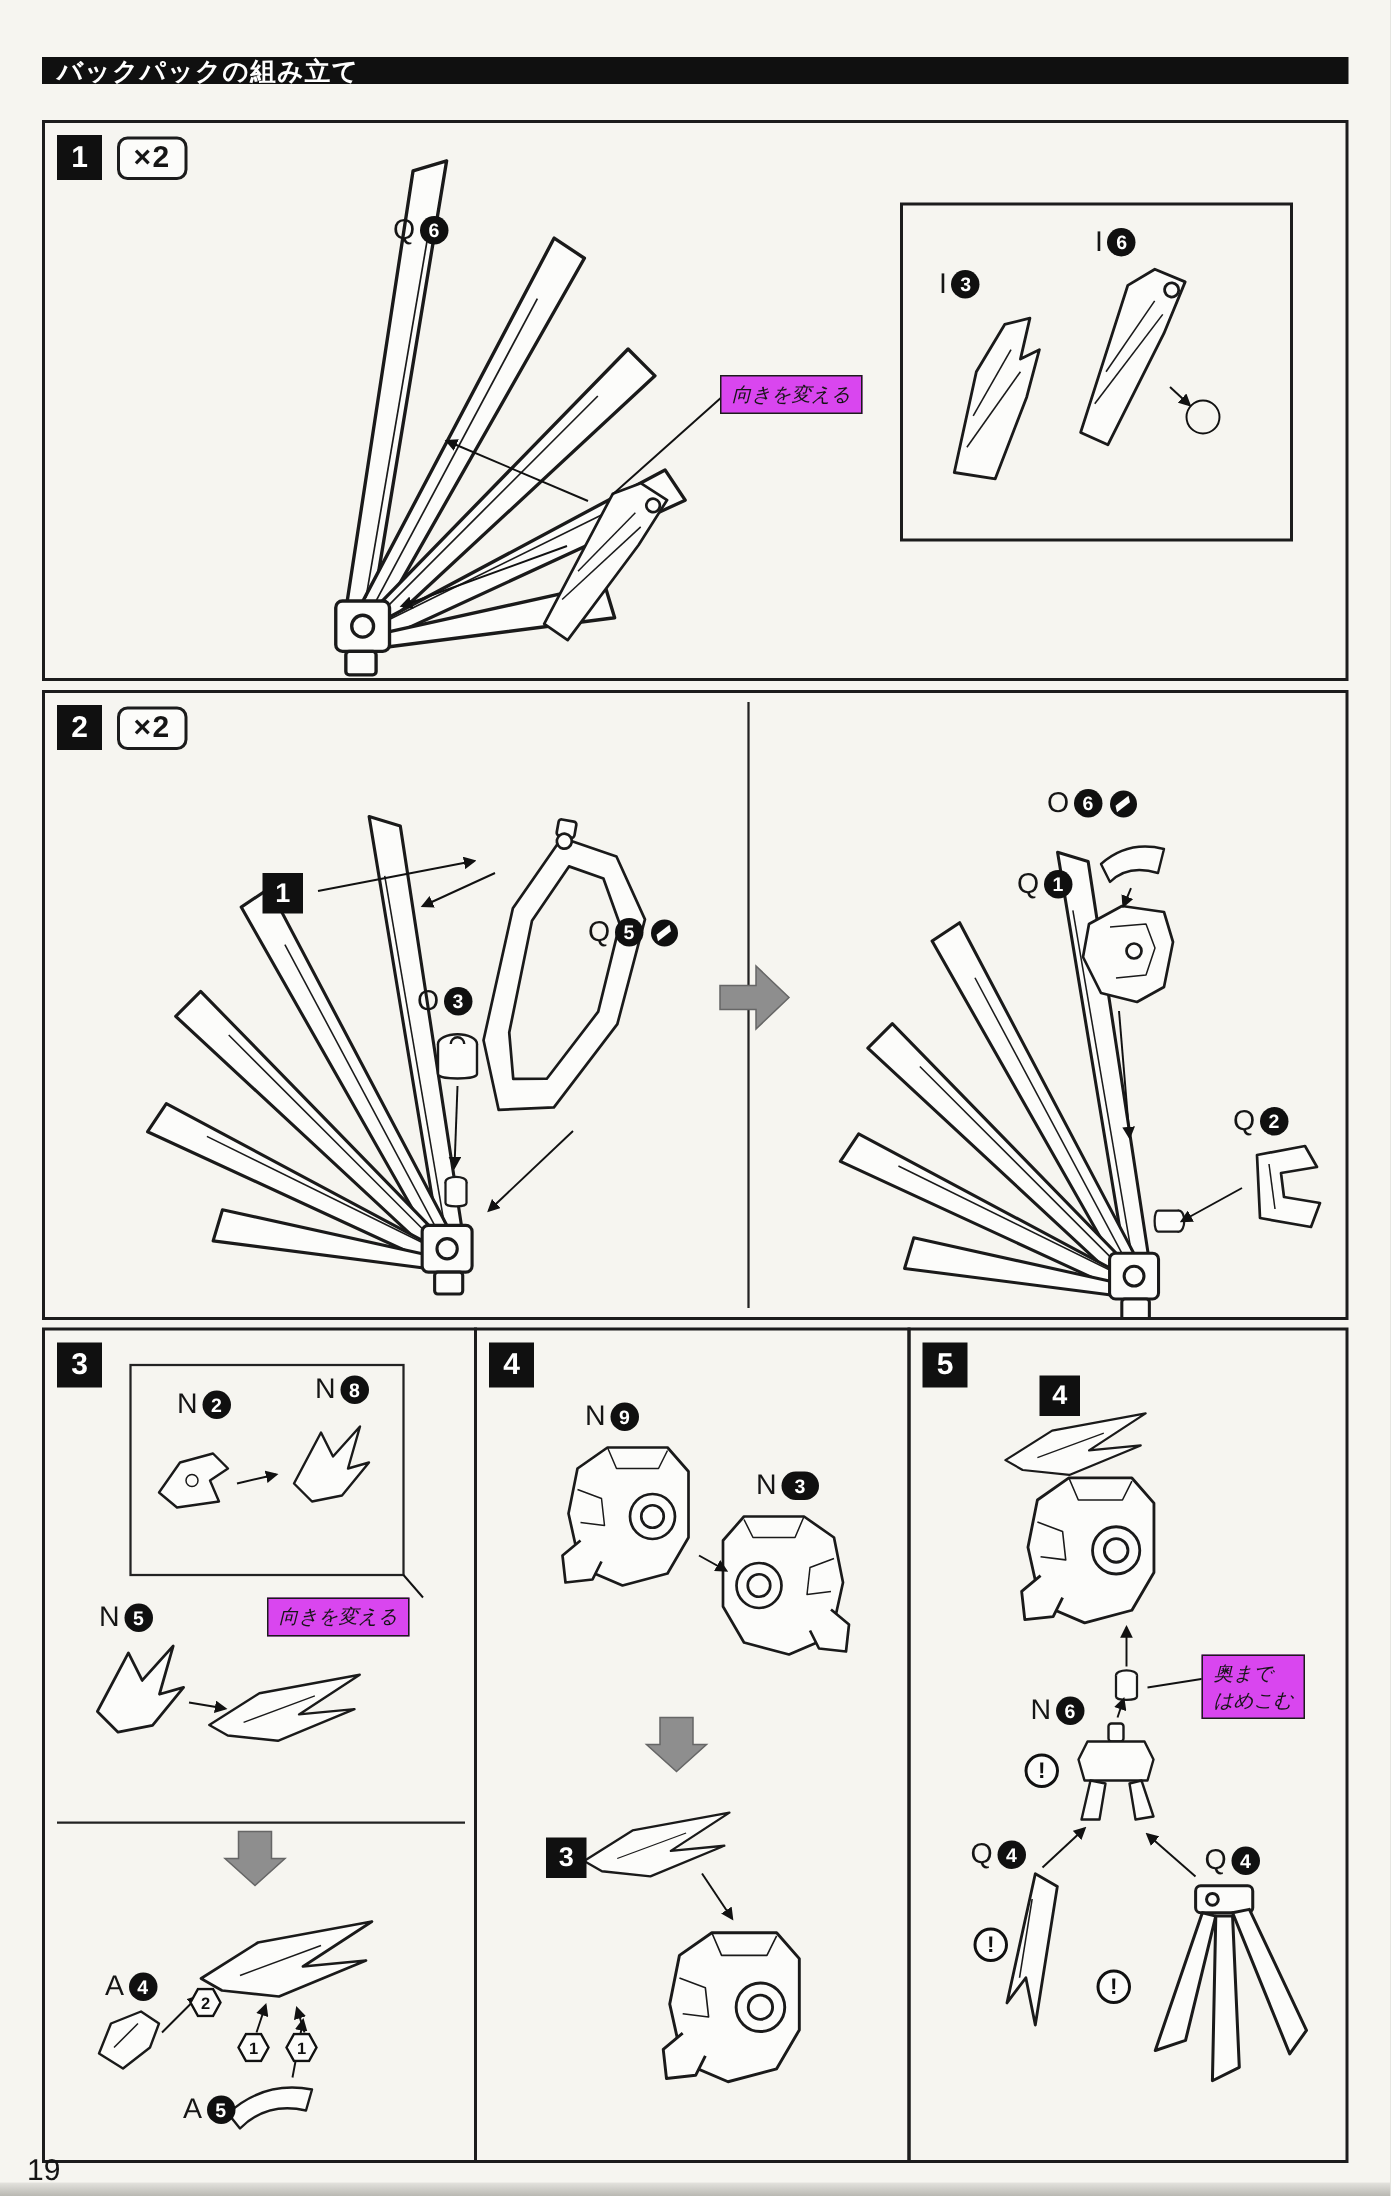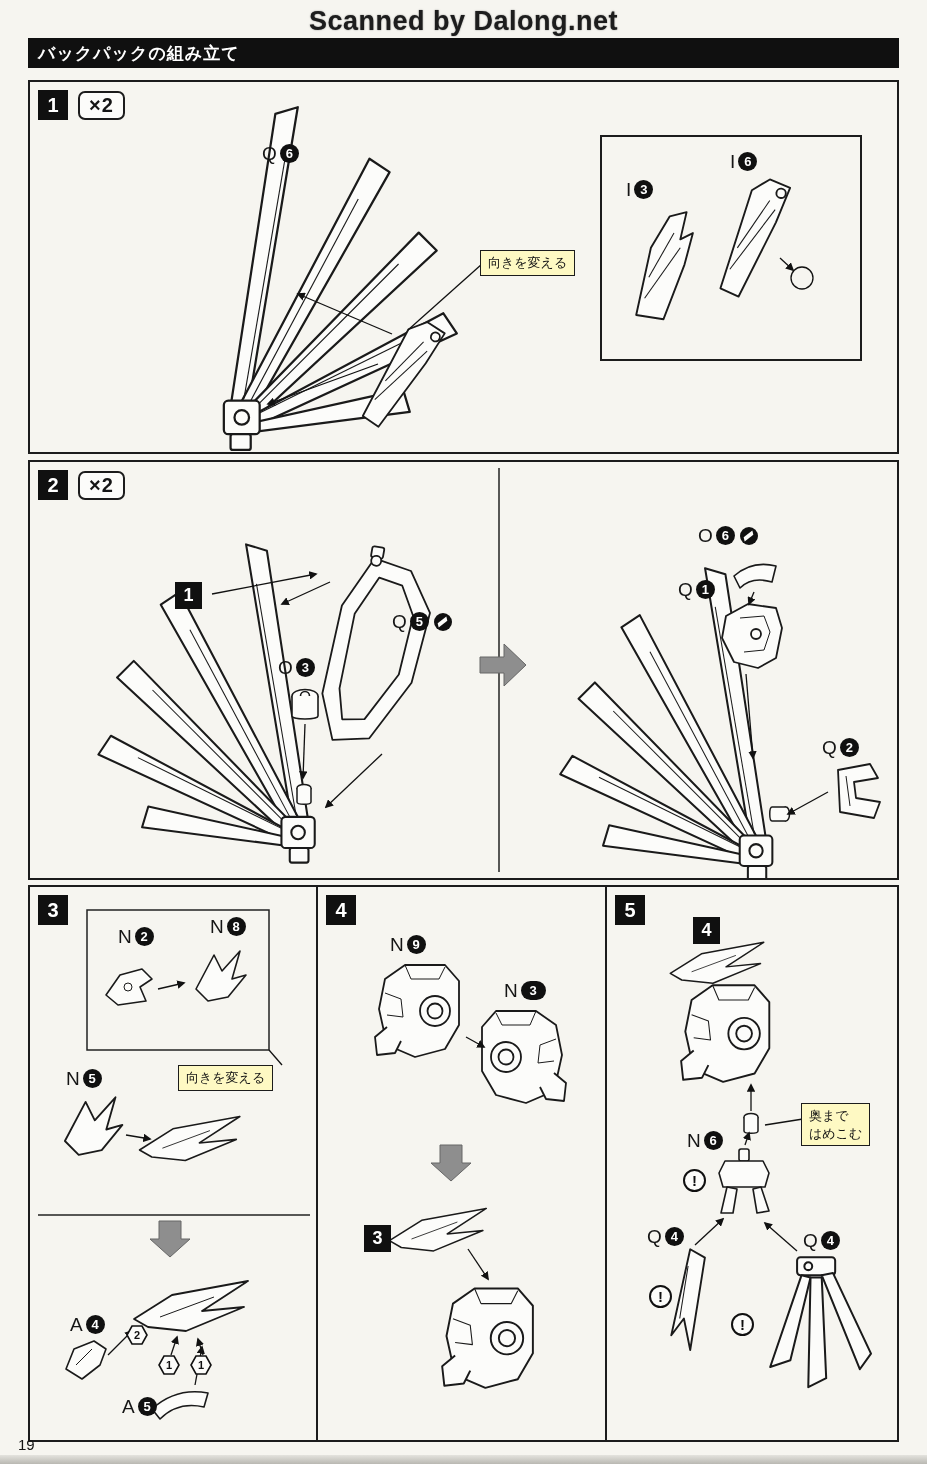--- a/index.html
+++ b/index.html
@@ -8,21 +8,21 @@
     position:relative; width:927px; height:1464px;
     background:#f6f5f0; overflow:hidden; color:#151515;
     font-family:"Liberation Sans","DejaVu Sans",sans-serif;
   }
   .watermark {
     position:absolute; top:6px; left:0; width:100%; text-align:center;
     font-size:27px; font-weight:bold; color:#1d1d1d; letter-spacing:.5px;
     text-shadow:0 0 1.5px rgba(20,20,20,.55);
   }
   .title-bar {
-    position:absolute; left:28px; top:38px; width:871px; height:30px;
+    position:absolute; left:28px; top:38px; width:871px; height:18px;
     background:#101010; color:#fff; display:flex; align-items:center;
     padding-left:10px; font-size:17px; font-weight:bold; letter-spacing:1px;
   }
   .box { position:absolute; border:2px solid #1c1c1c; }
   .step-badge {
     position:absolute; width:30px; height:30px; background:#101010; color:#fff;
     font-weight:bold; font-size:20px; display:flex; align-items:center; justify-content:center;
   }
   .ref-badge { width:27px; height:27px; font-size:18px; }
   .x2 {
@@ -37,32 +37,32 @@
     background:#101010; color:#fff; font-size:13px; font-weight:bold;
     align-items:center; justify-content:center; line-height:1;
   }
   .pl-num.wide { width:25px; border-radius:10px; }
   .gate-icon { display:inline-block; width:18px; height:18px; border-radius:50%; background:#101010; position:relative; margin-left:2px; }
   .gate-icon::after {
     content:""; position:absolute; left:3px; top:7px; width:11px; height:4px;
     background:#fcfcfa; transform:rotate(-38deg) skewX(-25deg);
   }
   .callout {
-    position:absolute; border:1.5px solid #1c1c1c; background:#fef9c3;
-    font-size:13px; padding:3px 7px; white-space:nowrap; line-height:1.35;
+    position:absolute; border:1.5px solid #1c1c1c; background:#d946ef;
+    font-size:13px; padding:3px 7px; white-space:nowrap; line-height:1.35;font-style:italic;
   }
   .inset-box { position:absolute; border:2px solid #1c1c1c; }
   .warn {
     position:absolute; width:23px; height:23px; border:2.5px solid #101010; border-radius:50%;
     background:#fcfcfa; color:#101010; font-weight:bold; font-size:15px;
     display:flex; align-items:center; justify-content:center;
   }
   .hexnum { position:absolute; }
   svg.illus { position:absolute; left:0; top:0; }
-  .pagenum { position:absolute; left:18px; top:1436px; font-size:15px; }
+  .pagenum { position:absolute; left:18px; top:1436px; font-size:20px; }
   .scan-edge { position:absolute; left:0; top:1455px; width:100%; height:9px;
     background:linear-gradient(#e4e3de,#b9b8b2); }
 </style>
 </head>
 <body>
 
 <div class="page">
 
   <svg width="0" height="0" style="position:absolute">
     <defs>
@@ -159,21 +159,20 @@
       <g id="capA4" stroke="#1a1a1a" stroke-width="1.6" fill="#fcfcfa" stroke-linejoin="round">
         <path d="M4,30 L12,10 L32,2 L44,10 L38,26 L20,40 Z"></path>
         <path d="M14,26 L30,10" stroke-width="1" fill="none"></path>
       </g>
       <g id="barA5" stroke="#1a1a1a" stroke-width="1.6" fill="#fcfcfa" stroke-linejoin="round">
         <path d="M4,24 Q28,2 60,8 L56,22 Q30,16 12,34 Z"></path>
       </g>
     </defs>
   </svg>
 
-  <div class="watermark">Scanned by Dalong.net</div>
 
   <div class="title-bar">
     <span>バックパックの組み立て</span>
   </div>
 
   <div class="box" style="left:28px;top:80px;width:871px;height:374px">
     <div class="inset-box" style="left:570px;top:53px;width:262px;height:226px"></div>
     <svg class="illus" width="867" height="370" viewBox="0 0 867 370">
       <use href="#wingA" transform="translate(438,14) scale(-1.12,1.12)"></use>
       <use href="#panelA" transform="translate(340,232) rotate(16 35 60)"></use>

